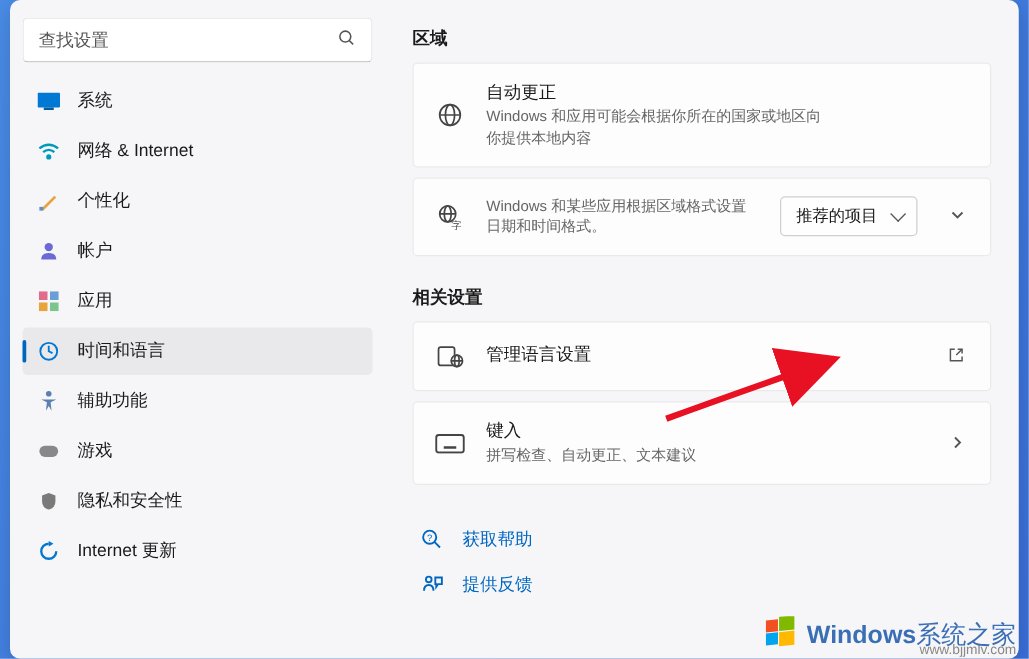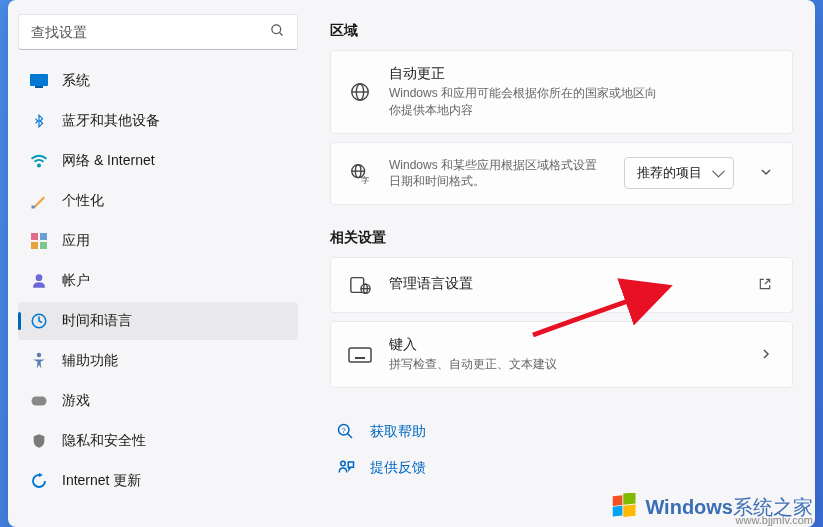--- a/index.html
+++ b/index.html
@@ -96,64 +96,56 @@
         <span class="nav-icon">
             <svg width="18" height="14" viewBox="0 0 18 14">
               <rect width="18" height="12" rx="1" fill="#0078d4"></rect>
               <rect x="5" y="12" width="8" height="2" fill="#005a9e"></rect>
             </svg>
           </span>
         <span class="nav-label">系统</span>
       </li>
       <li class="nav-item">
         <span class="nav-icon">
-            <svg width="14" height="18" viewBox="0 0 24 24" fill="#0078d4">
-              <path d="M12 2l6 6-4 4 4 4-6 6V2z M6 8l4 4-4 4" stroke="#0078d4" stroke-width="2" fill="none"></path>
-            </svg>
-          </span>
-        <span class="nav-label">蓝牙和其他设备</span>
-      </li>
-      <li class="nav-item">
-        <span class="nav-icon">
             <svg width="18" height="14" viewBox="0 0 24 18" fill="none" stroke="#0099bc" stroke-width="2.5">
               <path d="M2 6 Q12 -2 22 6"></path>
               <path d="M6 10 Q12 5 18 10"></path>
               <circle cx="12" cy="15" r="1.5" fill="#0099bc"></circle>
             </svg>
           </span>
         <span class="nav-label">网络 &amp; Internet</span>
       </li>
       <li class="nav-item">
         <span class="nav-icon">
             <svg width="18" height="18" viewBox="0 0 24 24">
               <path d="M4 20 L8 16 L18 6 L20 8 L10 18 L6 22 Z" fill="#e8a33d"></path>
               <rect x="2" y="18" width="4" height="4" fill="#5a8fd4"></rect>
             </svg>
           </span>
         <span class="nav-label">个性化</span>
+      </li>
+      <li class="nav-item">
+        <span class="nav-icon">
+            <svg width="16" height="18" viewBox="0 0 24 24" fill="#6b69d6">
+              <circle cx="12" cy="7" r="5"></circle>
+              <path d="M3 22 Q3 14 12 14 Q21 14 21 22 Z"></path>
+            </svg>
+          </span>
+        <span class="nav-label">帐户</span>
       </li>
       <li class="nav-item">
         <span class="nav-icon">
             <svg width="16" height="16" viewBox="0 0 16 16">
               <rect width="7" height="7" fill="#e06b8b"></rect>
               <rect x="9" width="7" height="7" fill="#6b9ed4"></rect>
               <rect y="9" width="7" height="7" fill="#e8a33d"></rect>
               <rect x="9" y="9" width="7" height="7" fill="#7cc68d"></rect>
             </svg>
           </span>
         <span class="nav-label">应用</span>
-      </li>
-      <li class="nav-item">
-        <span class="nav-icon">
-            <svg width="16" height="18" viewBox="0 0 24 24" fill="#6b69d6">
-              <circle cx="12" cy="7" r="5"></circle>
-              <path d="M3 22 Q3 14 12 14 Q21 14 21 22 Z"></path>
-            </svg>
-          </span>
-        <span class="nav-label">帐户</span>
       </li>
       <li class="nav-item active">
         <span class="nav-icon">
             <svg width="18" height="18" viewBox="0 0 24 24" fill="none" stroke="#0078d4" stroke-width="2">
               <circle cx="12" cy="12" r="9"></circle>
               <path d="M12 6 L12 12 L16 14"></path>
             </svg>
           </span>
         <span class="nav-label">时间和语言</span>
       </li>

